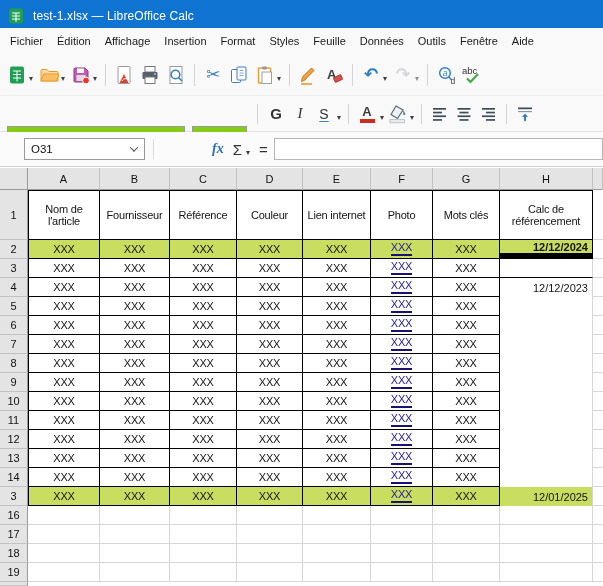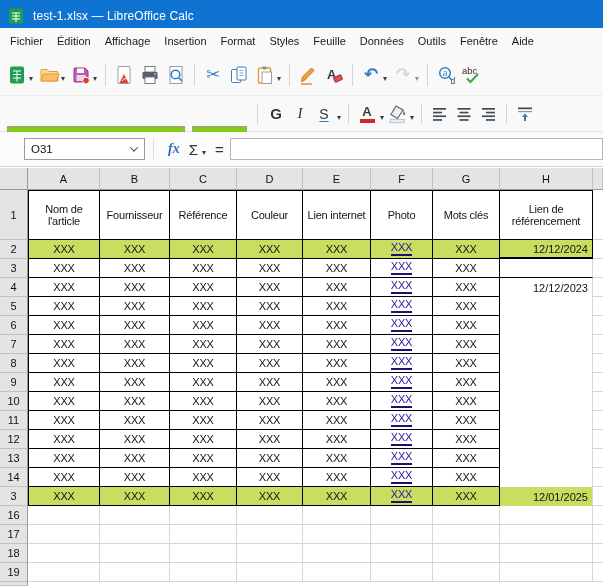--- a/index.html
+++ b/index.html
@@ -51,21 +51,21 @@
   .clipped { overflow:hidden; width:13px; }
 
   
   .fxbar { position:absolute; top:132px; left:0; width:603px; height:35px; background:#fbfbfb;
            border-bottom:1px solid #cfcfcf; display:flex; align-items:center; padding-left:24px; }
   .namebox { width:121px; height:22px; background:#fff; border:1px solid #9a9a9a;
              display:flex; align-items:center; }
   .namebox .nval { flex:1; font-size:11.5px; color:#111; padding-left:6px; }
   .fxsep { width:1px; height:20px; background:#dcdcdc; margin:0 8px; }
   .fxbtn { font-family:"Liberation Serif",serif; font-style:italic; font-weight:bold;
-           color:#2e6fbd; font-size:14px; padding:0 6px; }
+           color:#2e6fbd; font-size:14px; padding:0 6px;margin-left:44px; }
   .sigma { font-size:15px; color:#333; padding:0 3px; }
   .equals { font-size:15px; color:#333; padding:0 6px 0 8px; }
   .fxinput { flex:1; height:22px; background:#fff; border:1px solid #b5b5b5; margin-right:0;
              font-size:11.5px; color:#111; padding:0 4px; display:flex; align-items:center; }
 
   
   .sheet { position:absolute; top:168px; left:0; width:603px; height:418px; background:#fff;
            display:grid;
            grid-template-columns:28px 72px 70px 67px 66px 68px 62px 67px 93px 10px;
            grid-template-rows:22px 50px repeat(18,19px) 4px; }
@@ -73,21 +73,21 @@
   .ch { background:var(--hdr,#e4e4e4); border-right:1px solid #c2c2c2; border-bottom:1px solid #9a9a9a;
         display:flex; align-items:center; justify-content:center; font-size:11px; color:#111; }
   .rh { background:var(--hdr,#e4e4e4); border-right:1px solid #9a9a9a; border-bottom:1px solid #c2c2c2;
         display:flex; align-items:center; justify-content:center; font-size:11px; color:#111; }
   .c  { background:#fff; display:flex; align-items:center; justify-content:center;
         font-size:11px; color:#141414; letter-spacing:-.2px; overflow:hidden; }
   .tbl { border-right:1px solid #000; border-bottom:1px solid #000; }
   .colA { border-left:1px solid #000; }
   .top { border-top:1px solid #000; }
   .hl { background:var(--hl,#c9dd60); }
-  .h2c { border-right:1px solid #000; border-bottom:2px solid #000000; }
+  .h2c { border-right:1px solid #000; border-bottom:6px solid #000000;font-weight:bold; }
   .h3c { border-right:1px solid var(--grid,#d6d6d6); border-bottom:1px solid #000; }
   .hplain { border-right:1px solid var(--grid,#d6d6d6); }
   .def { border-right:1px solid var(--grid,#d6d6d6); border-bottom:1px solid var(--grid,#d6d6d6); }
   .icol { border-bottom:1px solid var(--grid,#d6d6d6); }
   .hdrcell { line-height:1.12; text-align:center; padding:1px 1px; }
   .date { justify-content:flex-end; padding-right:4px; letter-spacing:0; }
   .lnk { color:var(--lnk,#221a9c); border-bottom:2px solid #191273; line-height:1.05; }
 </style>
 </head>
 <body>
@@ -353,21 +353,21 @@
       <div class="ch">H</div>
       <div class="ch"></div>
       <div class="rh">1</div>
       <div class="c tbl top hdrcell colA">Nom de l'article</div>
       <div class="c tbl top hdrcell">Fournisseur</div>
       <div class="c tbl top hdrcell">Référence</div>
       <div class="c tbl top hdrcell">Couleur</div>
       <div class="c tbl top hdrcell">Lien internet</div>
       <div class="c tbl top hdrcell">Photo</div>
       <div class="c tbl top hdrcell">Mots clés</div>
-      <div class="c tbl top hdrcell">Lien de référencement</div>
+      <div class="c tbl top hdrcell">Calc de référencement</div>
       <div class="c icol"></div>
       <div class="rh">2</div>
       <div class="c tbl colA hl">XXX</div>
       <div class="c tbl hl">XXX</div>
       <div class="c tbl hl">XXX</div>
       <div class="c tbl hl">XXX</div>
       <div class="c tbl hl">XXX</div>
       <div class="c tbl hl">
         <span class="lnk">XXX</span>
       </div>

